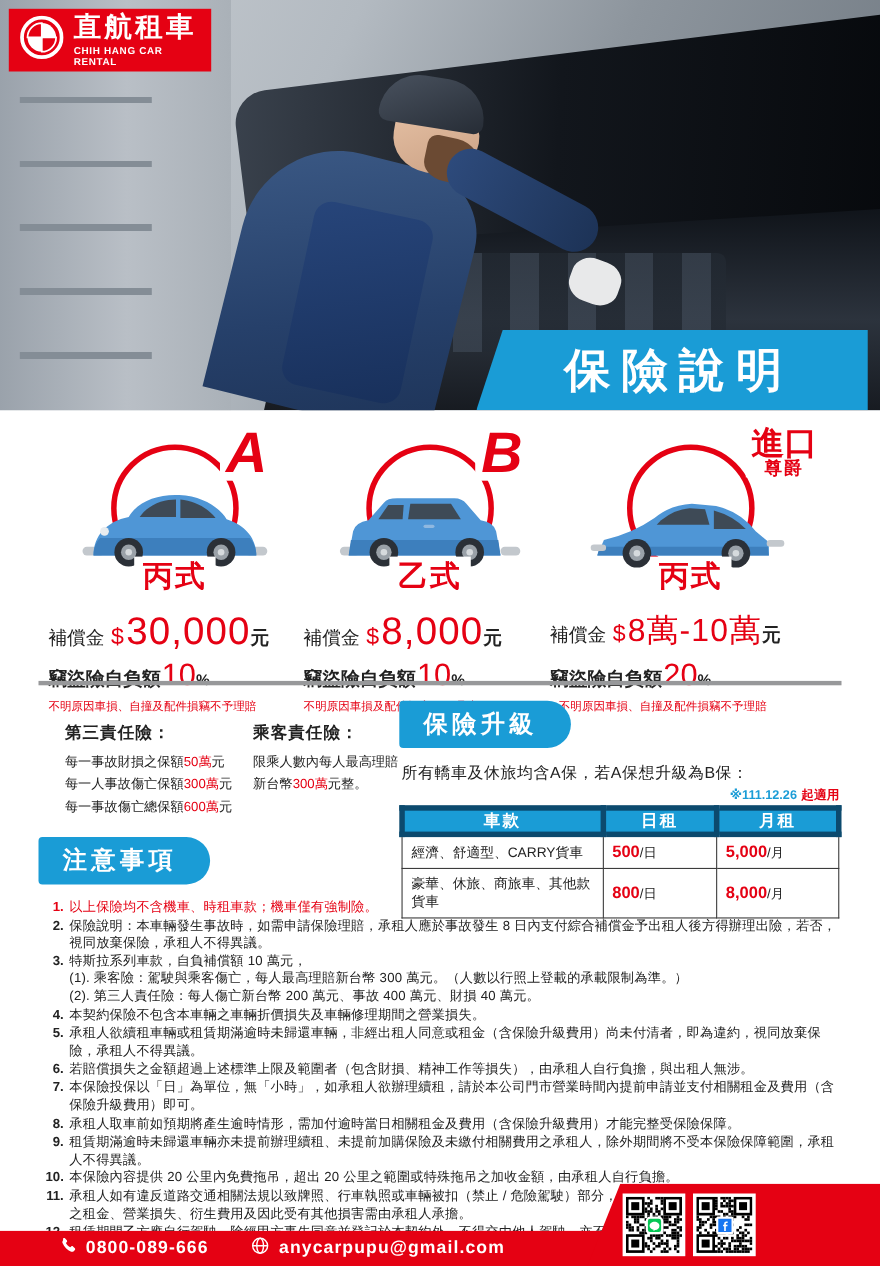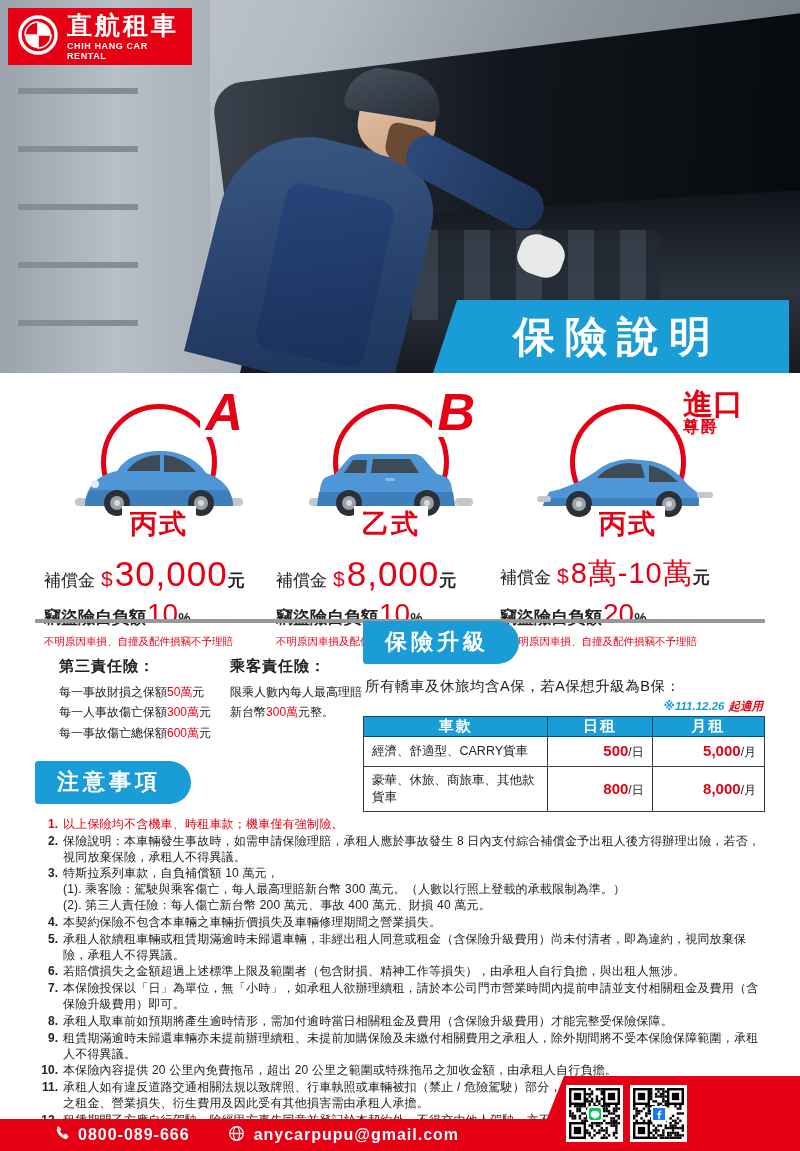--- a/index.html
+++ b/index.html
@@ -51,21 +51,21 @@
     display:flex; align-items:center; justify-content:center;
     color:#fff; font-size:42px; font-weight:bold; letter-spacing:10px; padding-left:12px; }
   
   .plan { position:absolute; top:396px; width:230px; }
   .plan.pa { left:44px; } .plan.pb { left:276px; } .plan.pc { left:500px; width:256px; }
   .ring-wrap { position:relative; height:142px; }
   .ring { position:absolute; left:50%; top:8px; transform:translateX(-50%);
     width:116px; height:116px; border:5px solid #e50113; border-radius:50%; }
   .plan-badge { position:absolute; top:-8px; right:26px; background:#fff; padding:0 5px;
     color:#e50113; font-size:52px; font-weight:bold; line-height:.95; font-style:italic; }
-  .pc .plan-badge { right:8px; top:-6px; font-style:normal; font-size:30px; line-height:.95;margin-left:32px; }
+  .pc .plan-badge { right:8px; top:-6px; font-style:normal; text-align:center; font-size:30px; line-height:.95;margin-left:32px; }
   .badge-sub { display:block; font-size:16px; letter-spacing:2px; }
   .car { position:absolute; left:50%; bottom:16px; transform:translateX(-50%); }
   .class-label { position:absolute; left:50%; bottom:-4px; transform:translateX(-50%);
     background:#fff; padding:0 8px; color:#e50113; font-size:27px; font-weight:bold; letter-spacing:2px; white-space:nowrap; }
   .comp-line { margin-top:16px; display:flex; align-items:baseline; white-space:nowrap; }
   .comp-label { font-size:17px; font-weight:normal; margin-right:6px; }
   .comp-cur { color:#e50113; font-size:21px; margin-right:2px; }
   .comp-amount { color:#e50113; font-size:35px; letter-spacing:1px; }
   .pc .comp-amount { font-size:29px; }
   .comp-unit { font-size:17px; font-weight:bold; }
@@ -80,29 +80,29 @@
   
   .pill { display:inline-block; background:#1a9cd6; color:#fff; font-size:22px; font-weight:bold;
     letter-spacing:4px; padding:6px 30px 7px 22px; border-radius:4px 24px 24px 4px; }
   
   .liability { position:absolute; left:35px; top:645px; width:330px; }
   .lia-cols { display:flex; gap:19px; margin:12px 0 0 24px; }
   .lia-title { font-size:15px; font-weight:bold; letter-spacing:1px; margin-bottom:6px; }
   .lia-line { font-size:12px; line-height:1.7; white-space:nowrap; }
   .lia-line .num { color:#e50113; }
   
-  .upgrade { position:absolute; left:363px; top:621px; width:402px; }
+  .upgrade { position:absolute; left:363px; top:637px; width:402px; }
   .upg-intro { font-size:14.5px; margin:13px 0 0 2px; letter-spacing:.5px; }
-  .upg-note { text-align:right; font-size:11.5px; font-weight:bold; margin:3px 2px 2px 0;font-style:italic; }
+  .upg-note { text-align:right; font-size:11.5px; font-weight:bold; margin:3px 2px 2px 0; }
   .upg-date { color:#1a9cd6; } .upg-suffix { color:#e50113; margin-left:4px; }
   table.upg { width:100%; border-collapse:collapse; }
   table.upg th { background:#1a9cd6; color:#fff; font-size:15px; letter-spacing:2px;
-    border:1px solid #0c4a6e; padding:0 6px; }
+    border:5px solid #0c4a6e; padding:0 6px; }
   table.upg td { border:1px solid #3c3c3c; font-size:12.5px; padding:5px 8px; }
-  td.cell-price { text-align:right; white-space:nowrap; }
+  td.cell-price { text-align:left; white-space:nowrap; }
   .price-num { color:#e50113; font-size:15px; font-weight:bold; }
   .price-unit { font-size:12px; color:#222; }
   th.col-model { width:46%; } th.col-d { width:26%; } th.col-m { width:28%; }
   
   .notes { position:absolute; left:35px; top:761px; width:732px; }
   .note-list { margin:13px 0 0 4px; }
   .note-item { display:flex; margin-bottom:1px; }
   .note-num { min-width:24px; font-weight:bold; font-size:12px; line-height:1.32; text-align:right; padding-right:5px; }
   .note-text { flex:1; font-size:12px; line-height:1.32; white-space:pre-line; letter-spacing:.2px; }
   .note-item.red { color:#e50113; }

